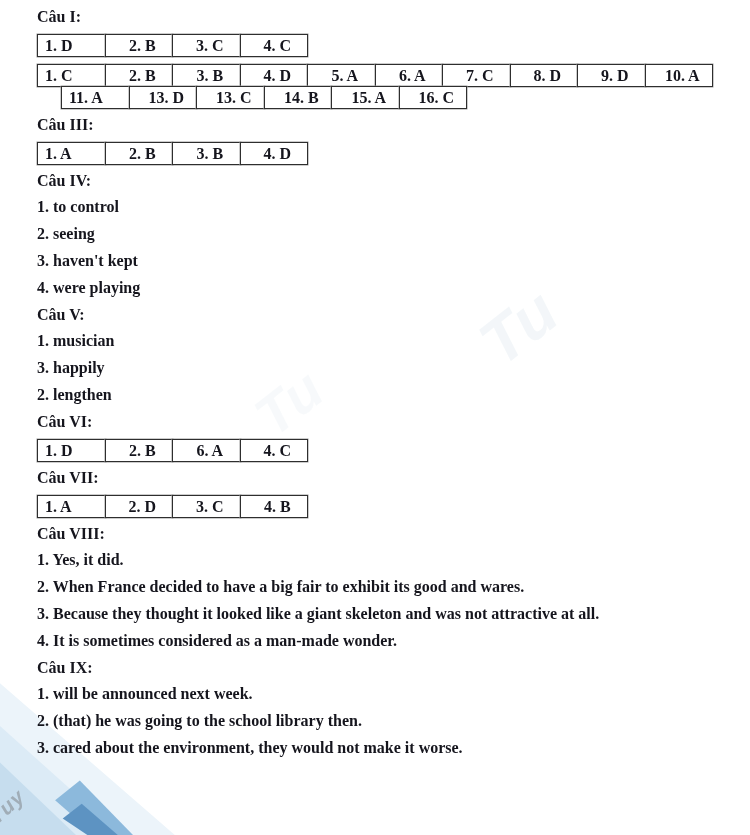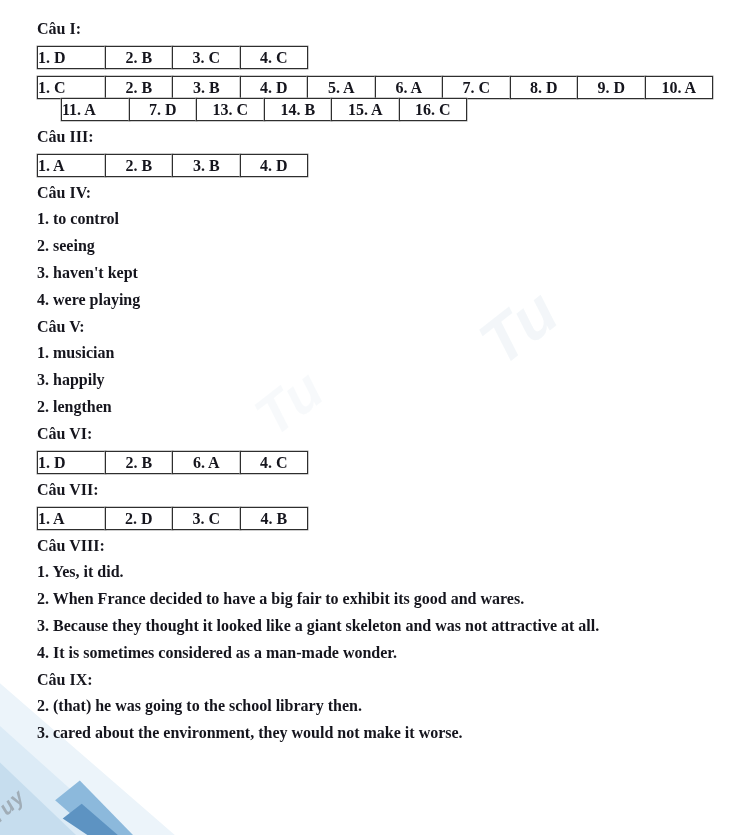--- a/index.html
+++ b/index.html
@@ -13,21 +13,21 @@
     height: 835px;
     background: #ffffff;
     overflow: hidden;
     font-family: "Liberation Serif", serif;
     font-weight: bold;
     color: #15151d;
     font-size: 16px;
   }
   .content {
     position: absolute;
-    top: 20px;
+    top: 8px;
     left: 37px;
     right: 0;
     z-index: 2;
   }
   .heading {
     height: 17px;
     line-height: 17px;
     margin-bottom: 9px;
     white-space: nowrap;
   }
@@ -41,20 +41,21 @@
     margin-top: -1px;
     margin-left: 24px;
   }
   .cell {
     box-sizing: border-box;
     flex: 0 0 auto;
     width: 68.5px;
     height: 23px;
     border: 1px solid #2e2e2e;
     box-shadow: 0 0 0 0.5px #9a9a9a;
+    padding-left: 7px;
     line-height: 21px;
     white-space: nowrap;
     background: #ffffff;
   }
   .cell + .cell {
     margin-left: -1px;
     text-align: center;
   }
   .line {
     height: 17px;
@@ -164,21 +165,21 @@
             <div class="cell">4. D</div>
             <div class="cell">5. A</div>
             <div class="cell">6. A</div>
             <div class="cell">7. C</div>
             <div class="cell">8. D</div>
             <div class="cell">9. D</div>
             <div class="cell">10. A</div>
           </div>
           <div class="trow">
             <div class="cell">11. A</div>
-            <div class="cell">7. D</div>
+            <div class="cell">13. D</div>
             <div class="cell">13. C</div>
             <div class="cell">14. B</div>
             <div class="cell">15. A</div>
             <div class="cell">16. C</div>
           </div>
         </div>
       </div>
       <div class="section">
         <div class="heading">Câu III:</div>
         <div class="table-block">
@@ -227,20 +228,21 @@
       </div>
       <div class="section">
         <div class="heading">Câu VIII:</div>
         <div class="line">1. Yes, it did.</div>
         <div class="line">2. When France decided to have a big fair to exhibit its good and wares.</div>
         <div class="line">3. Because they thought it looked like a giant skeleton and was not attractive at all.</div>
         <div class="line">4. It is sometimes considered as a man-made wonder.</div>
       </div>
       <div class="section">
         <div class="heading">Câu IX:</div>
+        <div class="line">1. will be announced next week.</div>
         <div class="line">2. (that) he was going to the school library then.</div>
         <div class="line">3. cared about the environment, they would not make it worse.</div>
       </div>
     </div>
 
   <div class="corner-art">
     <div class="tri tri-1"></div>
     <div class="tri tri-2"></div>
     <div class="tri tri-3"></div>
     <div class="tri tri-4"></div>

